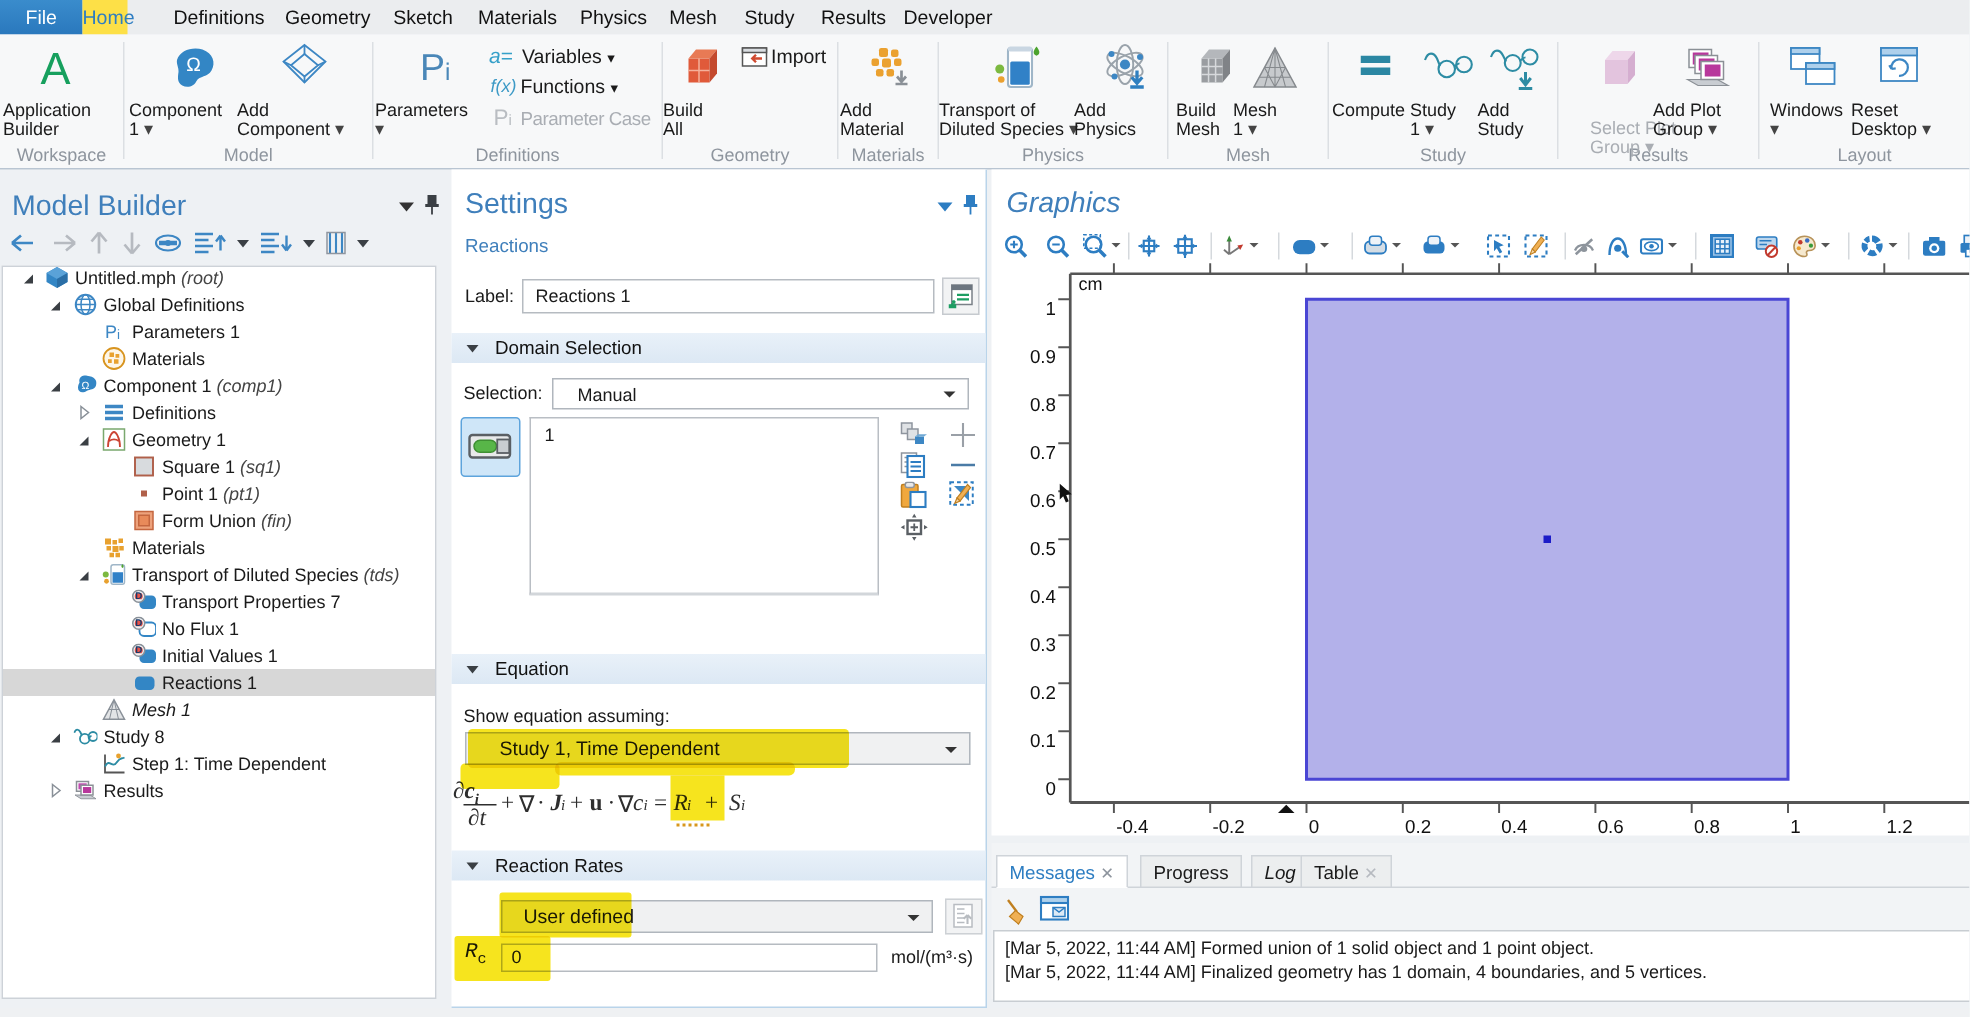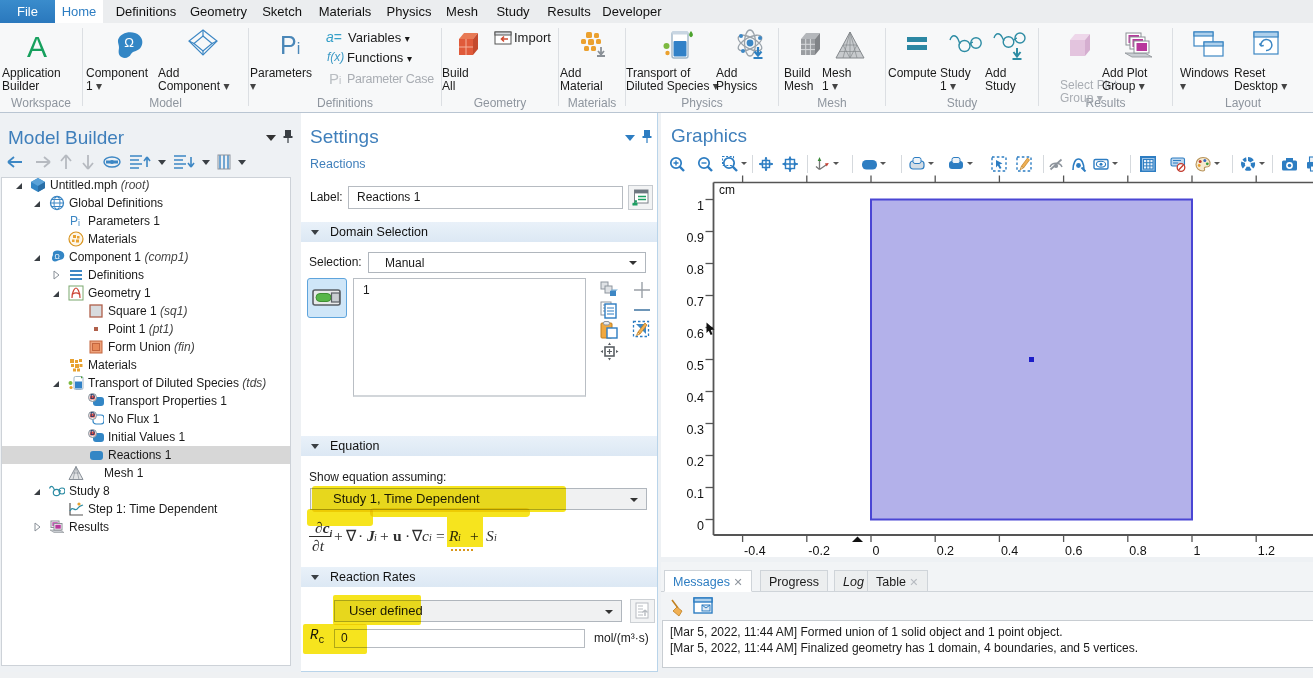--- a/index.html
+++ b/index.html
@@ -33,21 +33,21 @@
 #messages { left:661px; top:562px; width:652px; height:104px; background:#f2f4f6; }
 .mtab { position:absolute; top:8px; height:22px; line-height:22px; font-size:12.5px; background:#eceeef; border:1px solid #cfd4d9; border-bottom:none; padding:0 8px; }
 #botstrip { left:0; top:672px; width:1313px; height:6px; background:#eff1f3; }
 svg { display:block; }
 </style>
 </head>
 <body>
 
 <div class="abs" id="tabrow">
   <div class="tab" style="left:0;width:55px;background:linear-gradient(#3a8ccc,#2a78bd);color:#fff;">File</div>
-  <div class="tab" style="left:55px;width:48px;background:#ffffff;color:#2d7dc2;">Home</div>
+  <div class="tab" style="left:55px;width:30px;background:#fde047;color:#2d7dc2;">Home</div>
   <div class="tab" style="left:113px;width:66px;">Definitions</div>
   <div class="tab" style="left:186px;width:65px;">Geometry</div>
   <div class="tab" style="left:258px;width:48px;">Sketch</div>
   <div class="tab" style="left:315px;width:60px;">Materials</div>
   <div class="tab" style="left:383px;width:52px;">Physics</div>
   <div class="tab" style="left:442px;width:40px;">Mesh</div>
   <div class="tab" style="left:492px;width:42px;">Study</div>
   <div class="tab" style="left:545px;width:48px;">Results</div>
   <div class="tab" style="left:601px;width:62px;">Developer</div>
 </div>
@@ -429,21 +429,21 @@
       </div>
       <div class="trow" style="top:214px;">
         <span class="ticon" style="left:86px;">
           <svg width="16" height="16" viewBox="0 0 16 16">
             <rect x="5" y="4" width="11" height="9" rx="3" fill="#3386c5"></rect>
             <circle cx="4.5" cy="4.5" r="4" fill="#eef1f3" stroke="#899098"></circle>
             <path d="M2.5 6.5 A3.5 3.5 0 0 1 2.5 2.5 L 6.5 2.5 A 3.5 3.5 0 0 1 6.5 6.5 Z" fill="#e8544a"></path>
             <text x="2.2" y="6.4" font-size="6.5" fill="#1a3a6a" font-family="Liberation Sans" font-weight="bold">D</text>
           </svg>
         </span>
-        <span style="position:absolute;left:106px;">Transport Properties 1</span>
+        <span style="position:absolute;left:106px;">Transport Properties 7</span>
       </div>
       <div class="trow" style="top:232px;">
         <span class="ticon" style="left:86px;">
           <svg width="16" height="16" viewBox="0 0 16 16">
             <rect x="5" y="4" width="11" height="9" rx="3" fill="#fff" stroke="#3386c5" stroke-width="1.2"></rect>
             <circle cx="4.5" cy="4.5" r="4" fill="#eef1f3" stroke="#899098"></circle>
             <path d="M2.5 6.5 A3.5 3.5 0 0 1 2.5 2.5 L 6.5 2.5 A 3.5 3.5 0 0 1 6.5 6.5 Z" fill="#e8544a"></path>
             <text x="2.2" y="6.4" font-size="6.5" fill="#1a3a6a" font-family="Liberation Sans" font-weight="bold">D</text>
           </svg>
         </span>
@@ -468,21 +468,21 @@
         </span>
         <span style="position:absolute;left:106px;">Reactions 1</span>
       </div>
       <div class="trow" style="top:286px;">
         <span class="ticon" style="left:66px;">
           <svg width="16" height="16" viewBox="0 0 16 16">
             <path d="M8 1.5 L15 14.5 L1 14.5 Z" fill="#e2e4e6" stroke="#899098"></path>
             <path d="M4.5 8 L11.5 8 M8 1.5 L5 14.5 M8 1.5 L11 14.5" stroke="#899098" stroke-width="0.7" fill="none"></path>
           </svg>
         </span>
-        <span style="position:absolute;left:102px;">Mesh 1</span>
+        <span style="position:absolute;left:86px;font-style:italic;">Mesh 1</span>
       </div>
       <div class="trow" style="top:304px;">
         <span class="texp" style="left:30px;top:5px;">
           <svg width="10" height="10">
             <path d="M8 2 L8 8 L2 8 Z" fill="#3a3f44"></path>
           </svg>
         </span>
         <span class="ticon" style="left:47px;">
           <svg width="16" height="16" viewBox="0 0 16 16">
             <g fill="none" stroke="#2d8ca4" stroke-width="1.2">
@@ -614,21 +614,21 @@
 
   <div class="hl" style="left:11px;top:373px;width:254px;height:26px;border-radius:3px;"></div>
   <div class="hl" style="left:69px;top:395px;width:160px;height:9px;border-radius:4px;"></div>
   <div class="hl" style="left:6px;top:396px;width:66px;height:17px;border-radius:3px;"></div>
   <div class="dropdown" style="left:9px;top:375px;width:337px;height:22px;background:#f0f1f2;">
     <span style="padding-left:22px;font-size:13px;">Study 1, Time Dependent</span>
     <span class="darr" style="right:8px;top:9px;"></span>
   </div>
 
   <div class="abs" style="left:0px;top:403px;width:356px;height:52px;font-family:'Liberation Serif',serif;font-style:italic;color:#2e2e2e;font-size:15.5px;">
-    <span class="abs" style="left:14px;top:3px;font-weight:bold;">∂c<sub style="font-size:10px;">i</sub></span>
+    <span class="abs" style="left:1px;top:3px;font-weight:bold;">∂c<sub style="font-size:10px;">i</sub></span>
     <span class="abs" style="left:11px;top:21px;">∂t</span>
     <span class="abs" style="left:8px;top:19.5px;width:22px;border-top:1.4px solid #2e2e2e;"></span>
     <span class="abs" style="left:33px;top:11px;font-style:normal;">+</span>
     <span class="abs" style="left:45px;top:11px;font-style:normal;">∇</span>
     <span class="abs" style="left:57px;top:11px;font-style:normal;">·</span>
     <span class="abs" style="left:66px;top:11px;font-weight:bold;">J</span>
     <span class="abs" style="left:73px;top:16px;font-size:10px;">i</span>
     <span class="abs" style="left:79px;top:11px;font-style:normal;">+</span>
     <span class="abs" style="left:92px;top:11px;font-weight:bold;font-style:normal;">u</span>
     <span class="abs" style="left:104px;top:11px;font-style:normal;">·</span>
@@ -661,21 +661,21 @@
       <path d="M7 6 L12 6 M7 9 L12 9 M7 12 L12 12 M7 15 L12 15" stroke="#b8bcc1"></path>
       <path d="M14 10 L14 16 M14 10 L11.5 12.5 M14 10 L16.5 12.5" stroke="#b8bcc1" stroke-width="1.4" fill="none"></path>
     </svg>
   </div>
   <div class="hl" style="left:2px;top:511px;width:64px;height:30px;border-radius:2px;"></div>
   <div class="input" style="left:33px;top:516px;width:251px;height:19px;line-height:17px;padding-left:6px;">0</div>
   <div class="abs" style="left:293px;top:518px;">mol/(m³·s)</div>
 </div>
 
 <div class="abs" id="graphics">
-  <div class="abs ptitle" style="left:10px;top:12px;">Graphics</div>
+  <div class="abs ptitle" style="left:10px;top:12px;font-style:italic;">Graphics</div>
   <div id="gtoolbar" class="abs" style="left:0;top:40px;width:652px;height:22px;">
       <svg class="abs" style="left:8px;top:3px;" width="16" height="16" viewBox="0 0 16 16">
         <circle cx="7" cy="7" r="5.2" fill="none" stroke="#2d7dc2" stroke-width="1.7"></circle>
         <path d="M10.7 10.7 L15 15" stroke="#2d7dc2" stroke-width="2.4"></path>
         <path d="M4.5 7 L9.5 7 M7 4.5 L7 9.5" stroke="#2d7dc2" stroke-width="1.4"></path>
       </svg>
       <svg class="abs" style="left:36px;top:3px;" width="16" height="16" viewBox="0 0 16 16">
         <circle cx="7" cy="7" r="5.2" fill="none" stroke="#2d7dc2" stroke-width="1.7"></circle>
         <path d="M10.7 10.7 L15 15" stroke="#2d7dc2" stroke-width="2.4"></path>
         <path d="M4.5 7 L9.5 7" stroke="#2d7dc2" stroke-width="1.4"></path>

